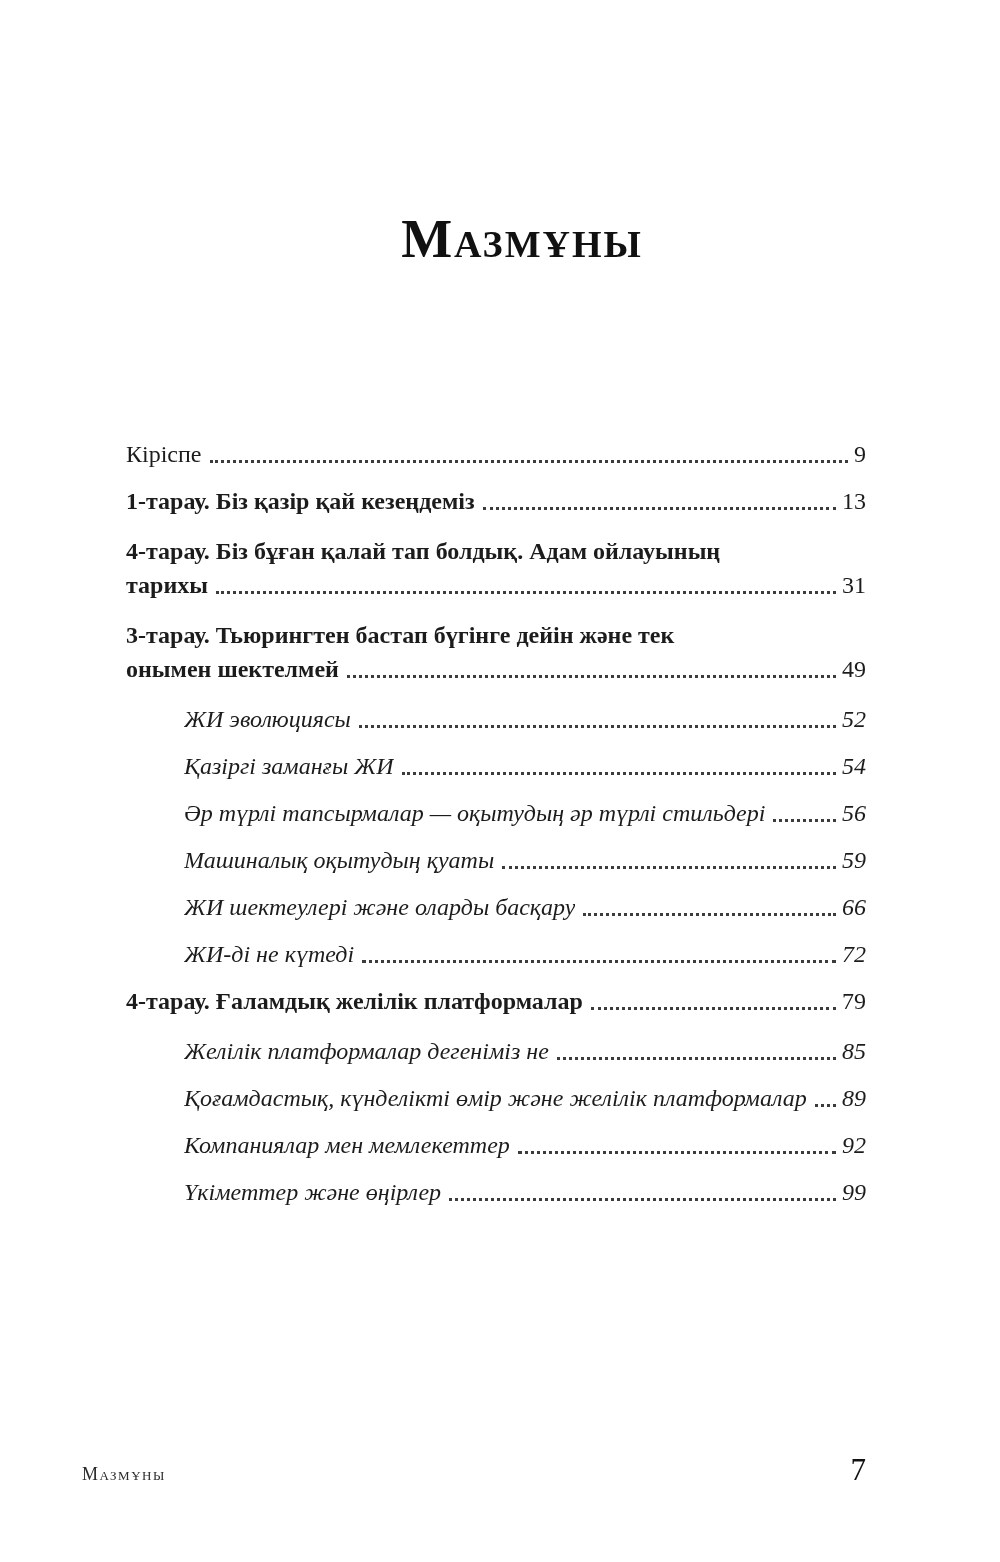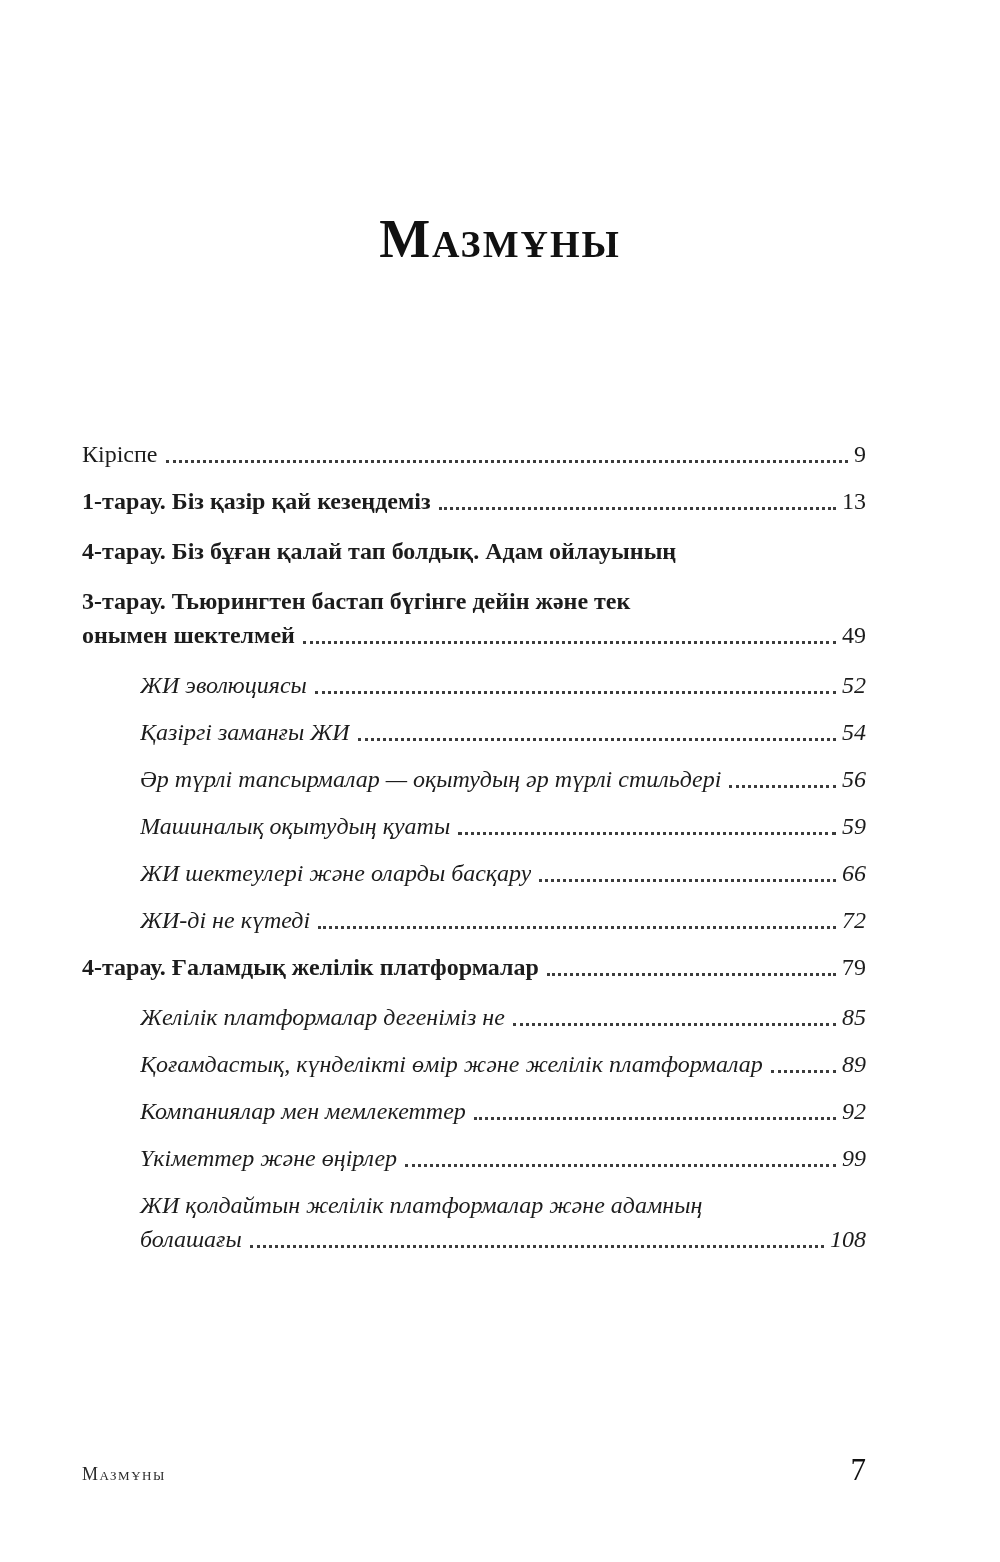--- a/index.html
+++ b/index.html
@@ -4,20 +4,21 @@
 <style>
   html,body{margin:0;padding:0;background:#ffffff;}
   .page{
     position:relative;
     width:1000px;height:1562px;
     background:#ffffff;
     color:#1c1c1c;
     font-family:"Liberation Serif", serif;
     overflow:hidden;
     box-sizing:border-box;
+    padding-left:44px;
   }
   .title{
     margin:0;
     padding-top:212px;
     text-align:center;
     font-size:54px;
     line-height:54px;
     font-weight:700;
     font-variant:small-caps;
     letter-spacing:2px;
@@ -98,20 +99,25 @@
       </div>
       <div class="toc-entry chapter">
         <div class="toc-line last">
           <span class="toc-text">1-тарау. Біз қазір қай кезеңдеміз</span>
           <span class="dots"></span>
           <span class="page-num">13</span>
         </div>
       </div>
       <div class="toc-entry chapter">
         <div class="toc-line"><span class="toc-text">4-тарау. Біз бұған қалай тап болдық. Адам ойлауының</span></div>
+        <div class="toc-line last">
+          <span class="toc-text">тарихы</span>
+          <span class="dots"></span>
+          <span class="page-num">31</span>
+        </div>
       </div>
       <div class="toc-entry chapter">
         <div class="toc-line"><span class="toc-text">3-тарау. Тьюрингтен бастап бүгінге дейін және тек</span></div>
         <div class="toc-line last">
           <span class="toc-text">онымен шектелмей</span>
           <span class="dots"></span>
           <span class="page-num">49</span>
         </div>
       </div>
       <div class="toc-entry sub">
@@ -182,28 +188,20 @@
           <span class="toc-text">Компаниялар мен мемлекеттер</span>
           <span class="dots"></span>
           <span class="page-num">92</span>
         </div>
       </div>
       <div class="toc-entry sub">
         <div class="toc-line last">
           <span class="toc-text">Үкіметтер және өңірлер</span>
           <span class="dots"></span>
           <span class="page-num">99</span>
-        </div>
-      </div>
-      <div class="toc-entry sub">
-        <div class="toc-line"><span class="toc-text">ЖИ қолдайтын желілік платформалар және адамның</span></div>
-        <div class="toc-line last">
-          <span class="toc-text">болашағы</span>
-          <span class="dots"></span>
-          <span class="page-num">108</span>
         </div>
       </div>
     </div>
   <div class="footer">
     <span class="footer-label">Мазмұны</span>
     <span class="footer-page">7</span>
   </div>
 </div>
 
 </body></html>

